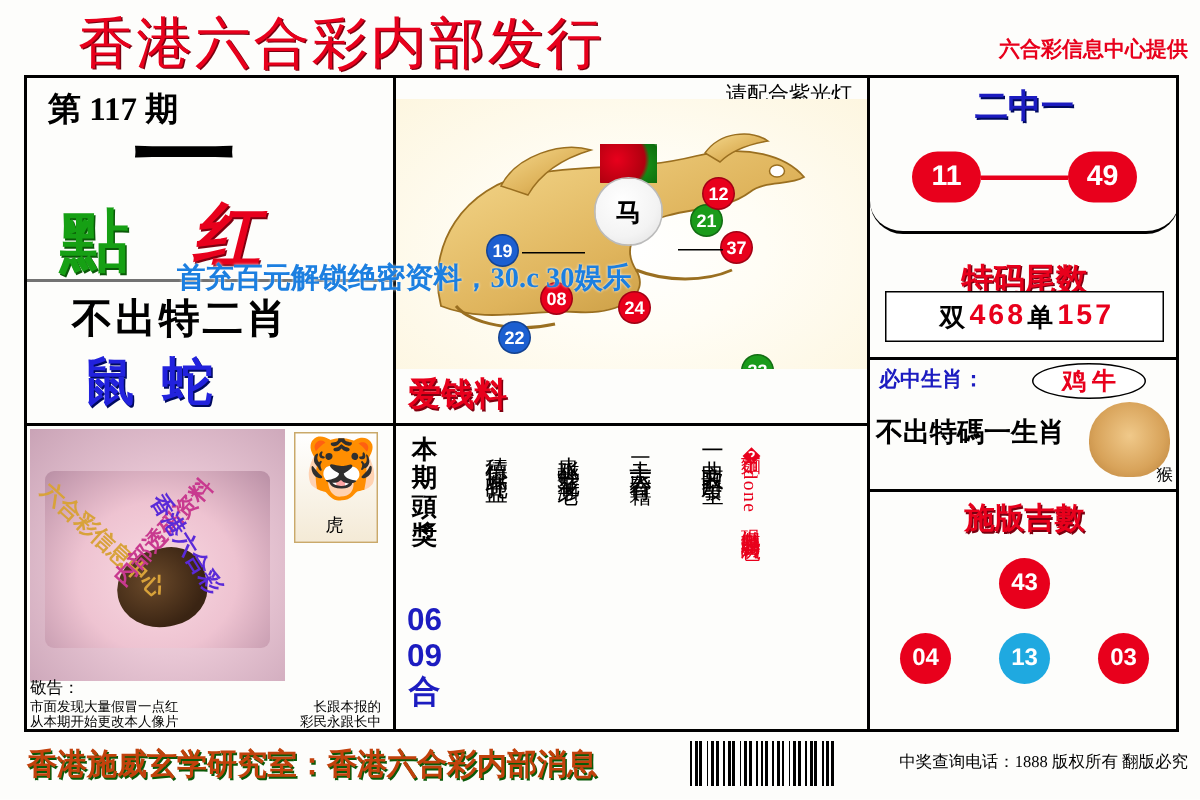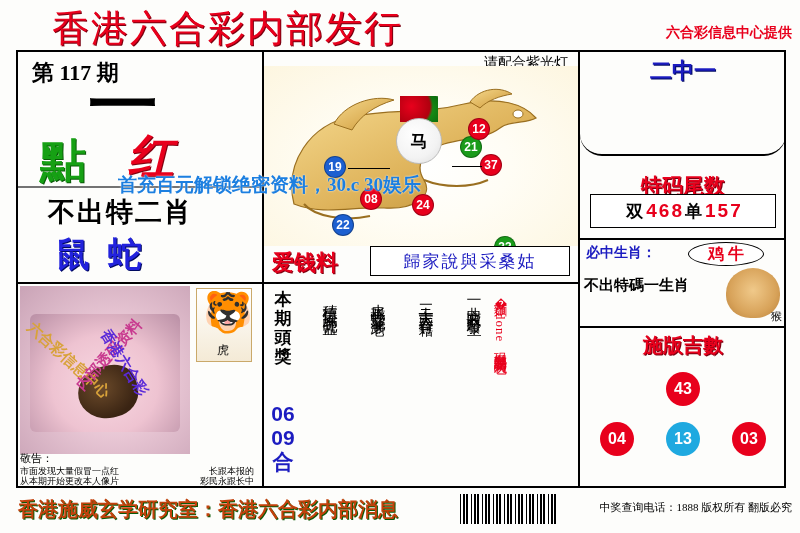--- a/index.html
+++ b/index.html
@@ -272,21 +272,21 @@
   }
   .bz-oval {
     position: absolute; left: 108px; top: 2px; width: 76px; height: 24px;
     border: 1px solid #000; border-radius: 50%;
     display: flex; align-items: center; justify-content: center;
     font-size: 16px; font-weight: bold; color: #e8001c;
     background: #fff;
   }
   .buchuteima {
     position: absolute; left: 4px; top: 36px;
-    font-size: 15px; font-weight: bold; color: #000;
+    font-size: 18px; font-weight: bold; color: #000;
   }
   .monkey {
     position: absolute; right: 6px; top: 28px; width: 54px; height: 50px;
     background: radial-gradient(ellipse at 50% 45%, #f0c98a 0%, #d8a35a 60%, #b87f38 100%);
     border-radius: 50% 50% 45% 45%;
   }
   .monkey-lab {
     position: absolute; right: 4px; bottom: 2px; font-size: 11px; color: #000;
   }
 
@@ -414,21 +414,20 @@
           <div class="circle-num c-green" style="left:230px;top:122px">33</div>
           <div class="circle-num c-blue" style="left:68px;top:148px">22</div>
           <div class="circle-num c-red" style="left:148px;top:128px">24</div>
           <div class="circle-num c-green" style="left:208px;top:152px">06</div>
 
           <div class="arrow" style="left:84px;top:102px;width:42px;"></div>
           <div class="arrow" style="left:188px;top:100px;width:30px;"></div>
         </div>
 
         <div class="aiqianliao">爱钱料</div>
-        <div class="aiq-box">歸家說與采桑姑</div>
       </div>
 
       <div class="crow2">
         <div class="benqi">本期頭獎</div>
         <div class="benqi-num" style="white-space:pre-line">06
 09
 合</div>
 
         <div class="poem p1">一曲哀歌白發生</div>
         <div class="poem p3">三十六天皆有籍</div>
@@ -436,20 +435,25 @@
         <div class="poem p7">積德仁風師孔孟</div>
 
         <div class="redhint">市麵�done現做製品說明詩句灰色</div>
       </div>
     </div>
 
     <div class="rcol">
 
       <div class="rrow rrow1">
         <div class="erzhongyi">二中一</div>
+        <div class="pill-row">
+          <div class="pill">11</div>
+          <div class="pill-line"></div>
+          <div class="pill">49</div>
+        </div>
       </div>
 
       <div class="rrow rrow2">
         <div class="temawei">特码尾数</div>
         <div class="tail-box">
           <span class="tail-lab">双</span>
           <span class="tail-n">4</span>
           <span class="tail-n">6</span>
           <span class="tail-n">8</span>
           <span class="tail-lab">单</span>

